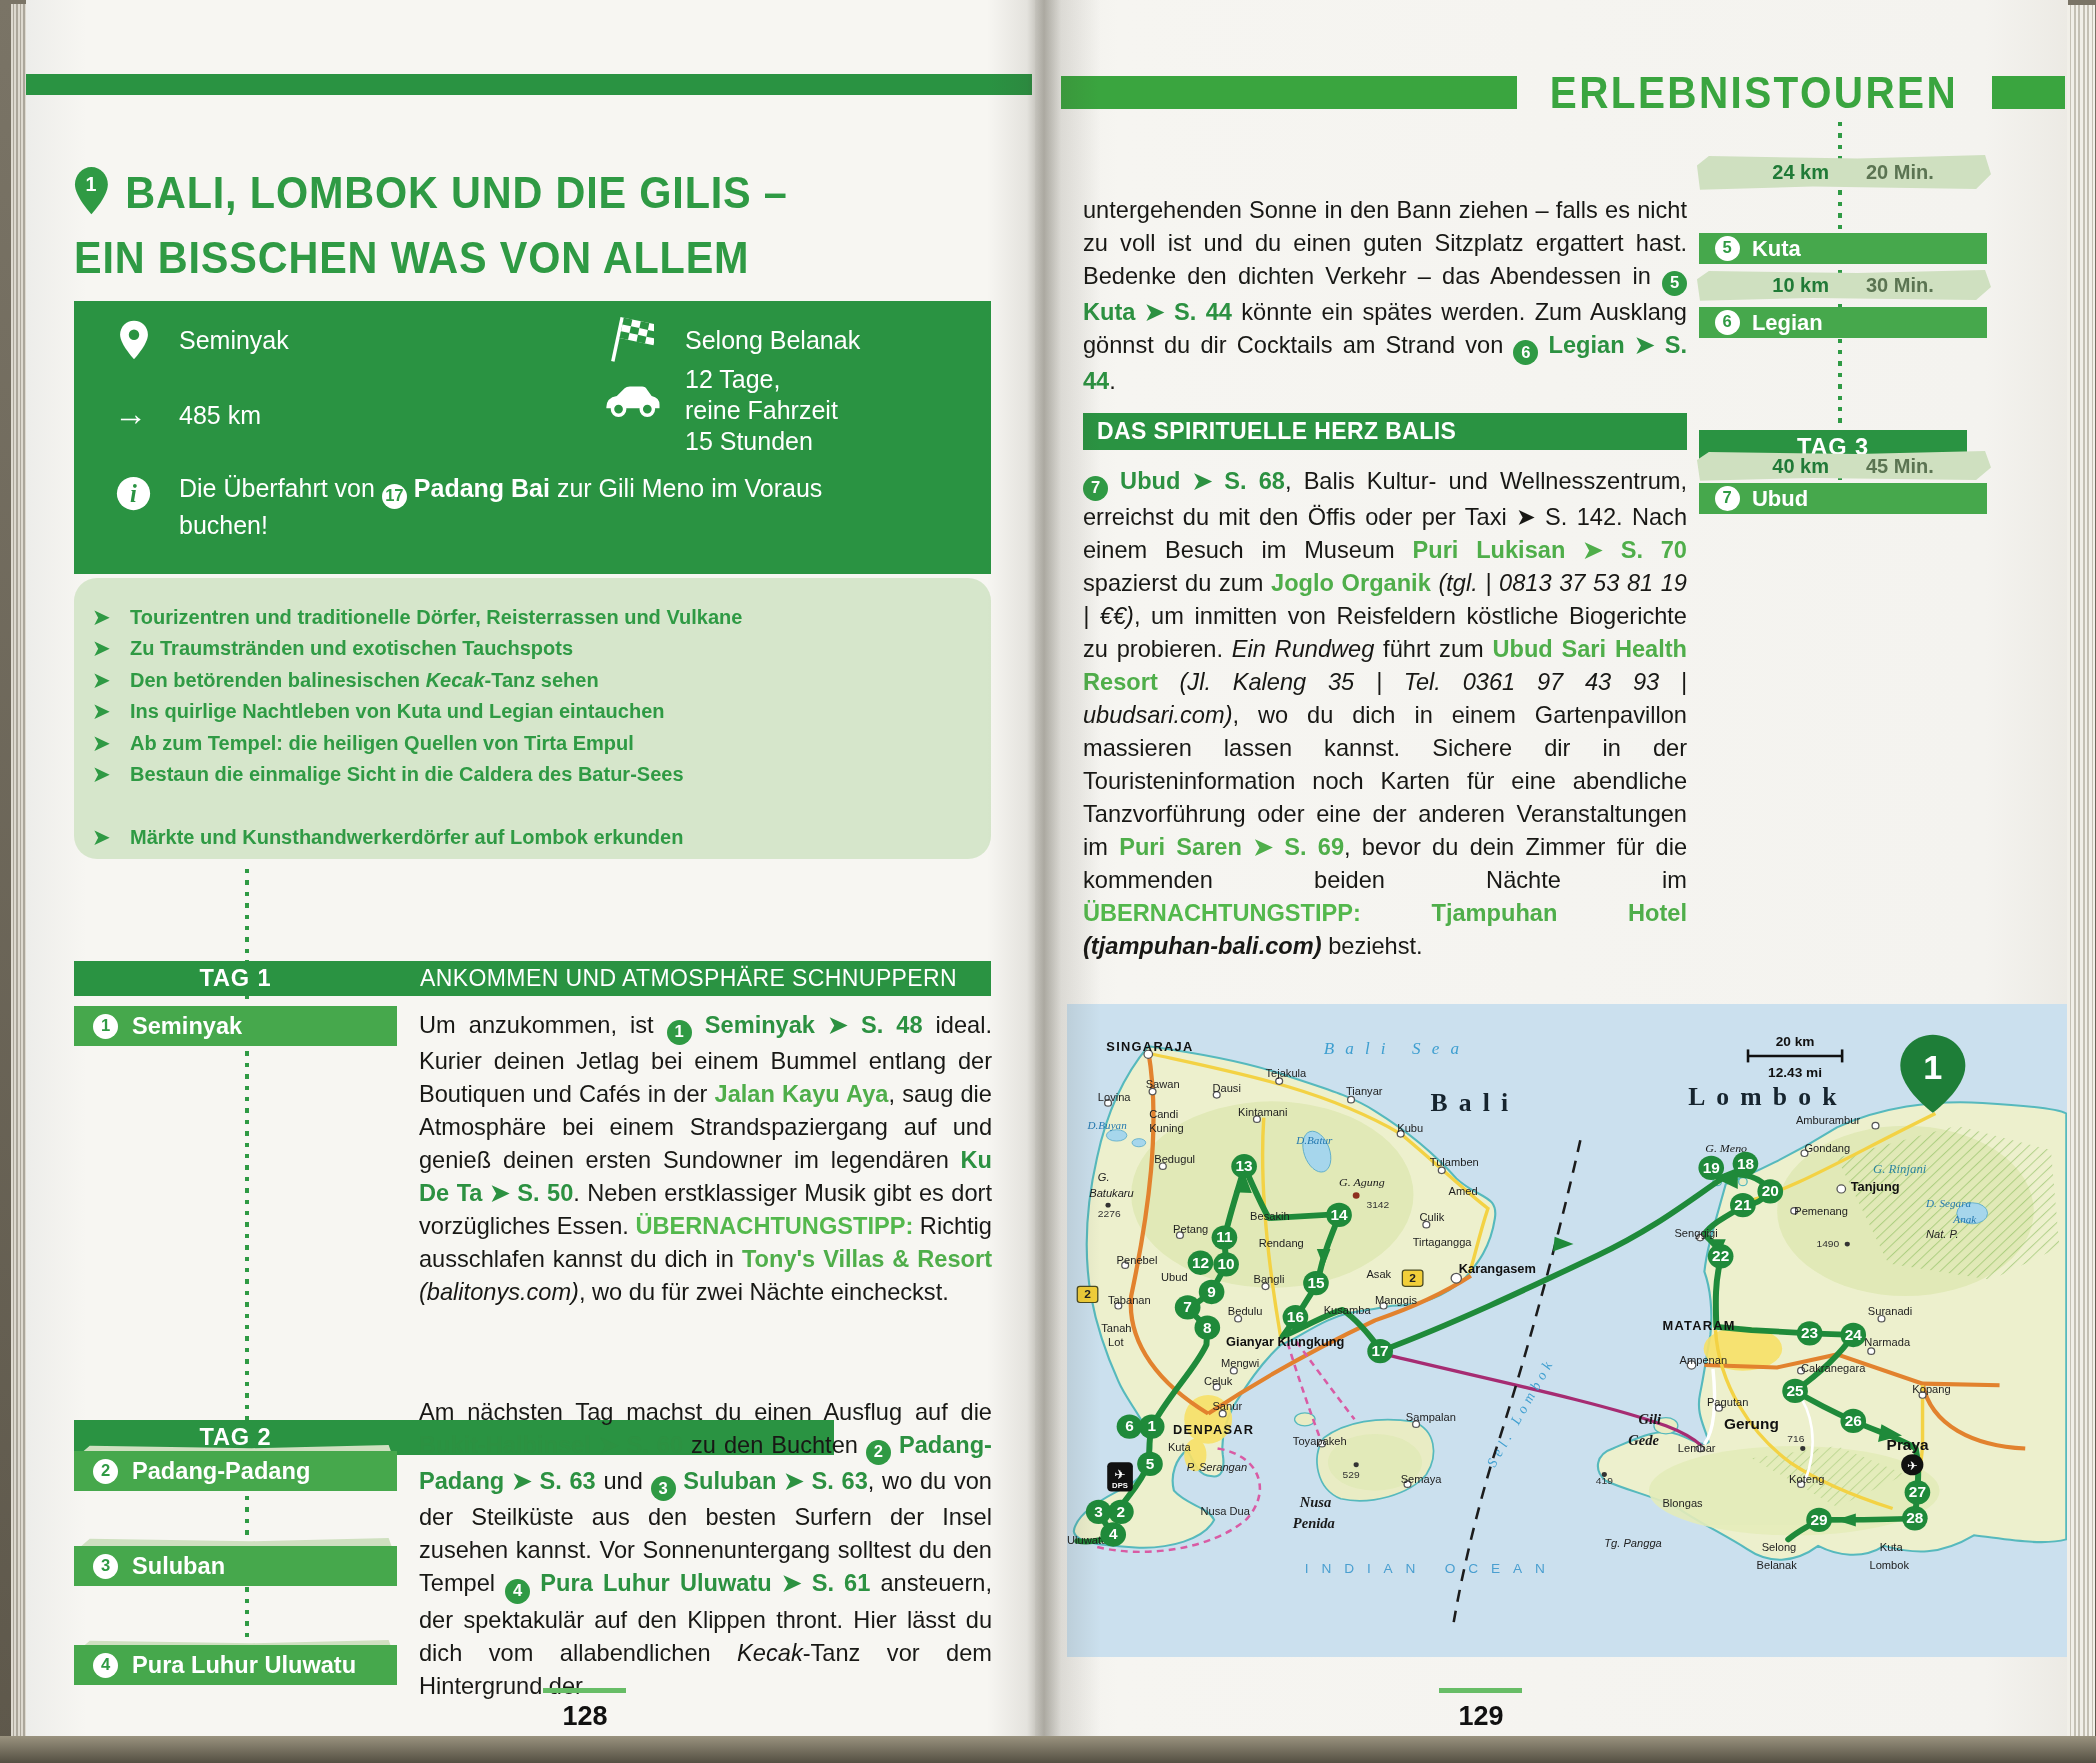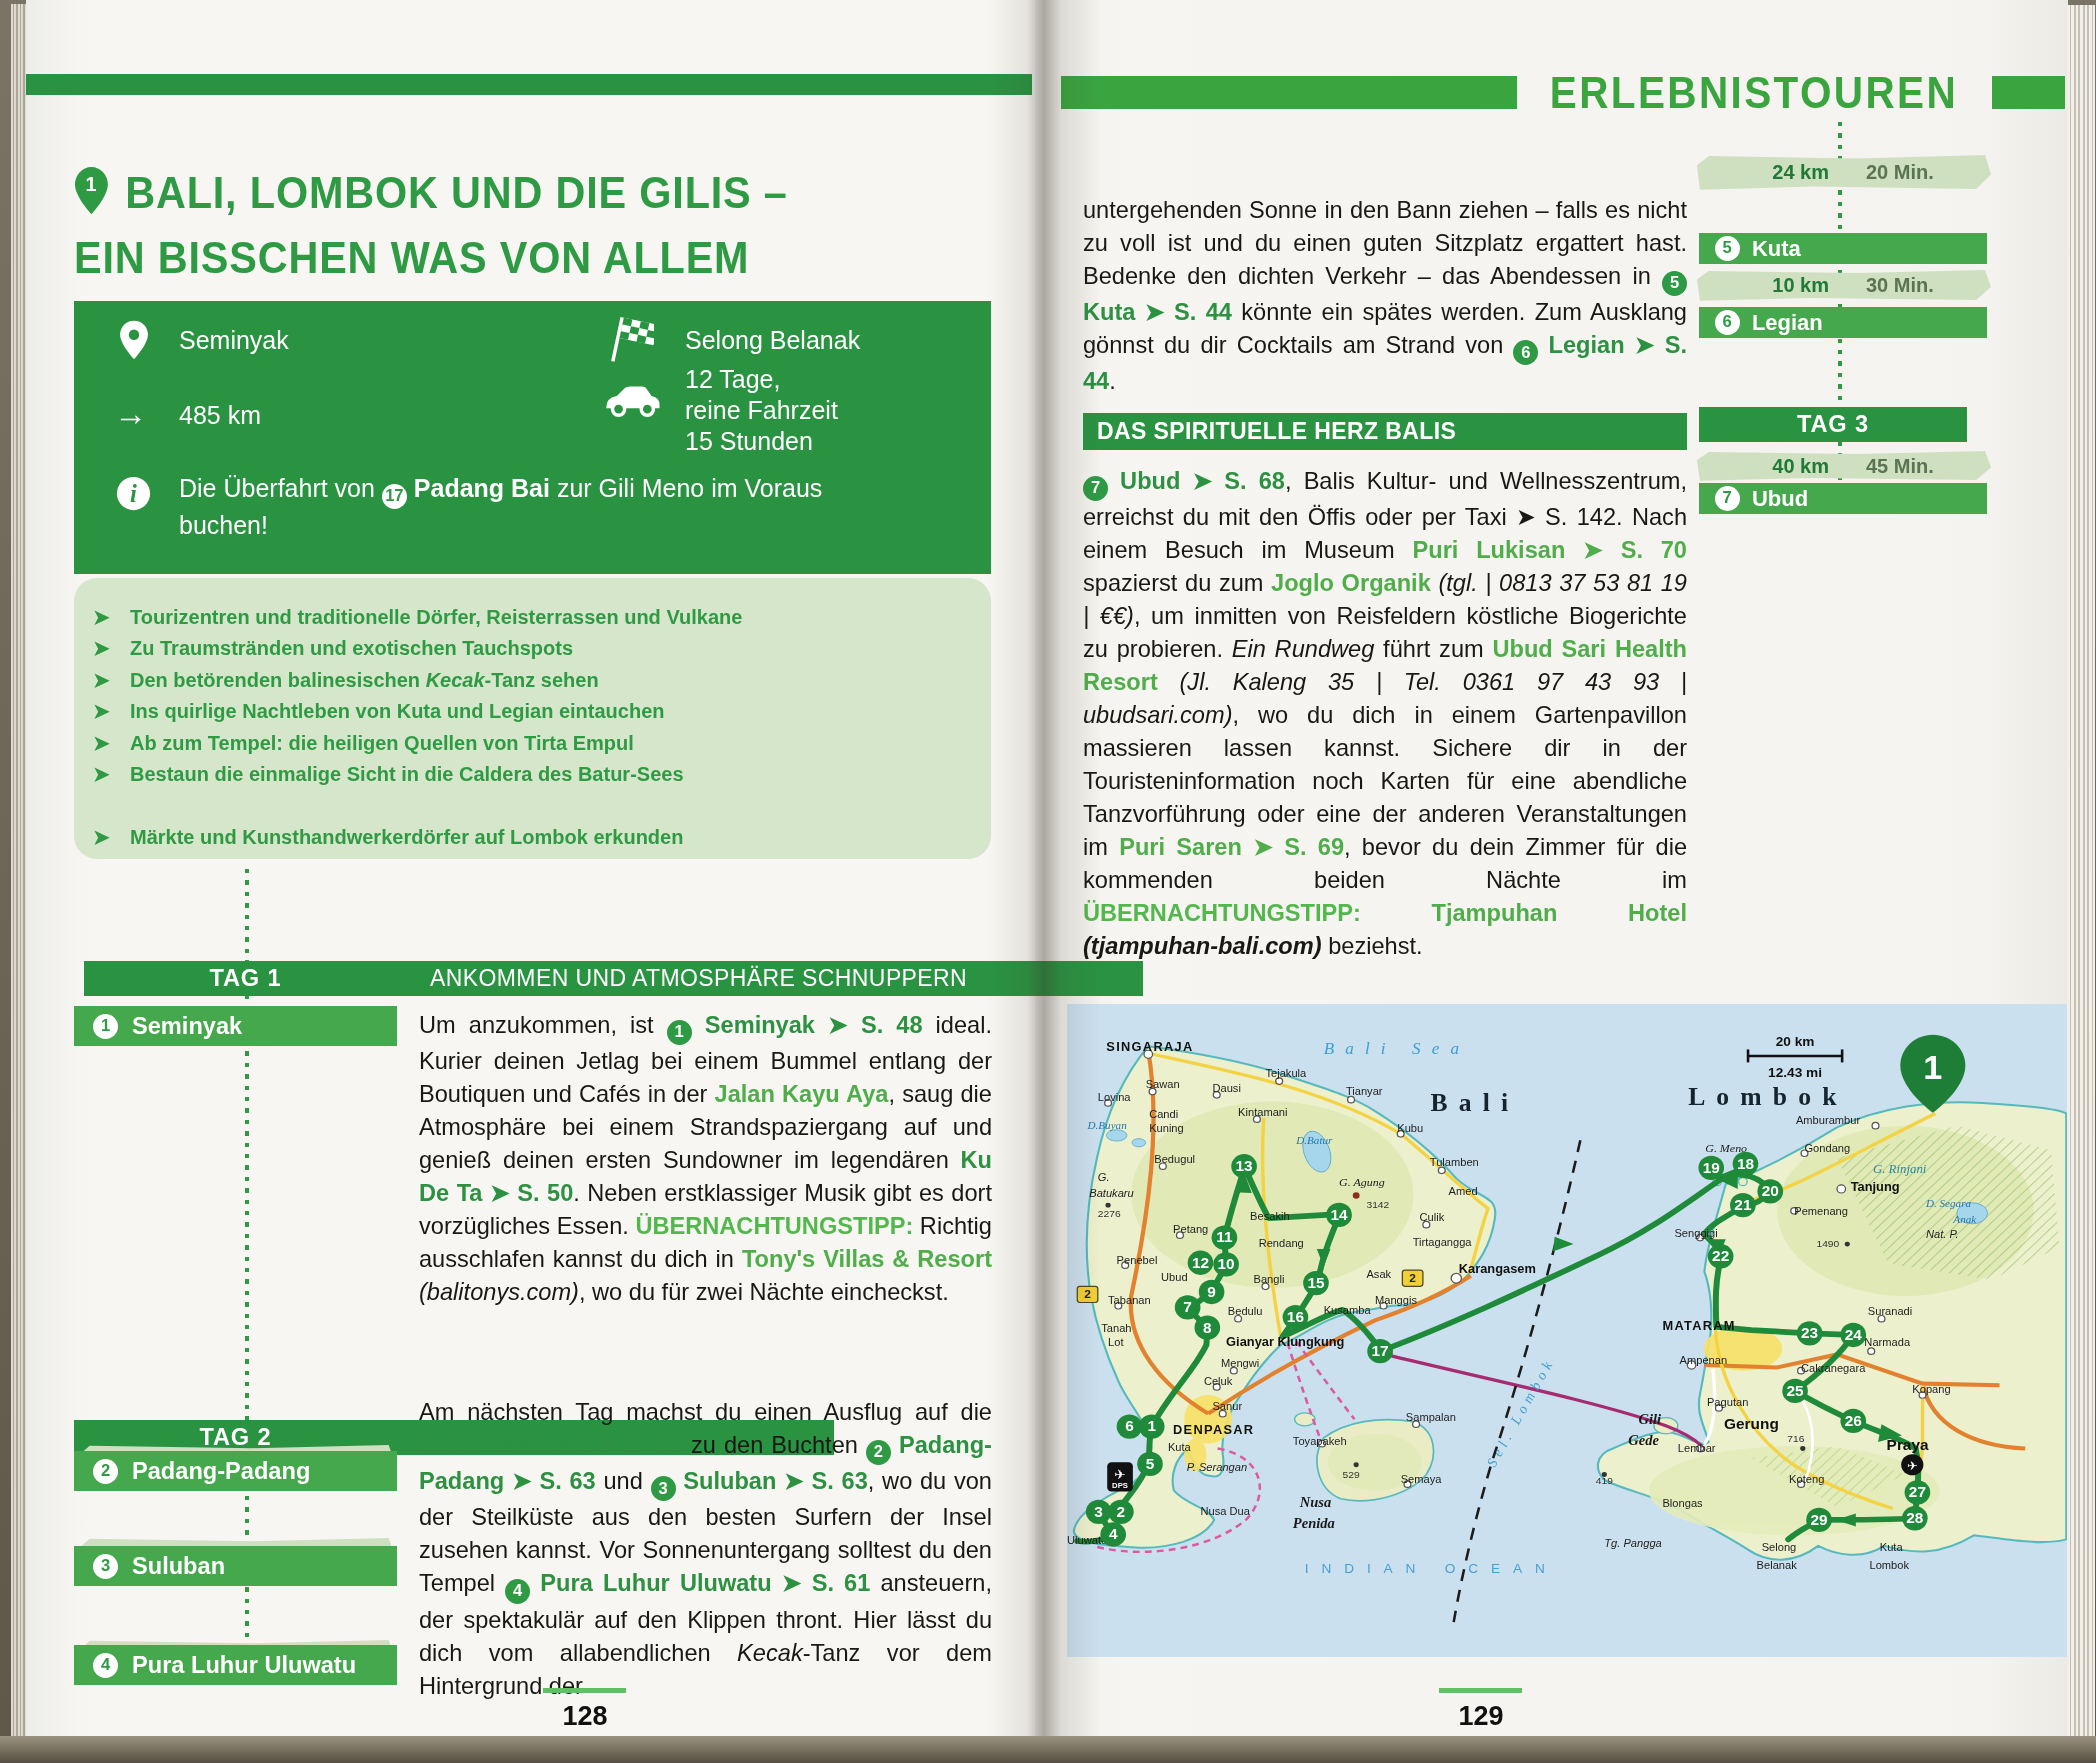--- a/index.html
+++ b/index.html
@@ -167,21 +167,21 @@
     <div class="hl-item" style="top:91px"><span class="hl-arrow">➤</span><span><span>Den betörenden balinesischen </span><span class="sg-i">Kecak</span><span>-Tanz sehen</span></span></div>
     <div class="hl-item" style="top:59px"><span class="hl-arrow">➤</span><span><span>Zu Traumstränden und exotischen Tauchspots</span></span></div>
     <div class="hl-item" style="top:154px"><span class="hl-arrow">➤</span><span><span>Ab zum Tempel: die heiligen Quellen von Tirta Empul</span></span></div>
     <div class="hl-item" style="top:122px"><span class="hl-arrow">➤</span><span><span>Ins quirlige Nachtleben von Kuta und Legian eintauchen</span></span></div>
     <div class="hl-item" style="top:185px"><span class="hl-arrow">➤</span><span><span>Bestaun die einmalige Sicht in die Caldera des Batur-Sees</span></span></div>
     <div class="hl-item" style="top:248px"><span class="hl-arrow">➤</span><span><span>Märkte und Kunsthandwerkerdörfer auf Lombok erkunden</span></span></div>
   </div>
 
   <div class="dotline" style="left:245px;top:869px;height:821px"></div>
 
-  <div class="tagbar" style="left:84px;top:961px;width:1059px">
+  <div class="tagbar" style="left:74px;top:961px;width:917px">
     <span class="tag-label">TAG 1</span>
     <span class="tag-head">ANKOMMEN UND ATMOSPHÄRE SCHNUPPERN</span>
   </div>
   <div class="stopbar" style="left:74px;top:1006px;width:323px;height:40px;font-size:23.6px">
     <span class="nb inv">1</span>
     <span>Seminyak</span>
   </div>
   <div class="abs bodytext" style="left:419px;top:1009px;width:573px"><span>Um anzukommen, ist </span><span class="nb">1</span><span> </span><span class="sg-g">Seminyak ➤ S. 48</span><span> ideal. Kurier deinen Jetlag bei einem Bummel entlang der Boutiquen und Cafés in der </span><span class="sg-gl">Jalan Kayu Aya</span><span>, saug die Atmosphäre bei einem Strandspaziergang auf und genieß deinen ersten Sundowner im legendären </span><span class="sg-g">Ku De Ta ➤ S. 50</span><span>. Neben erstklassiger Musik gibt es dort vorzügliches Essen. </span><span class="sg-tip">ÜBERNACHTUNGSTIPP:</span><span> Richtig ausschlafen kannst du dich in </span><span class="sg-gl">Tony's Villas &amp; Resort</span><span> </span><span class="sg-i">(balitonys.com)</span><span>, wo du für zwei Nächte eincheckst.</span></div>
 
   <div class="tagbar" style="left:74px;top:1420px;width:760px">
@@ -239,21 +239,21 @@
     <span>Kuta</span>
   </div>
   <div class="sb-leg" style="left:1694px;top:270px;width:297px;height:31px">
     <span class="leg-km">10 km</span>
     <span class="leg-time">30 Min.</span>
   </div>
   <div class="sb-stop" style="left:1699px;top:307px;width:288px;height:31px">
     <span class="nb inv">6</span>
     <span>Legian</span>
   </div>
-  <div class="sb-tag" style="left:1699px;top:407px;width:268px;height:35px">
+  <div class="sb-tag" style="left:1699px;top:430px;width:268px;height:35px">
     <span>TAG 3</span>
   </div>
   <div class="sb-leg" style="left:1694px;top:451px;width:297px;height:30px">
     <span class="leg-km">40 km</span>
     <span class="leg-time">45 Min.</span>
   </div>
   <div class="sb-stop" style="left:1699px;top:483px;width:288px;height:31px">
     <span class="nb inv">7</span>
     <span>Ubud</span>
   </div>

